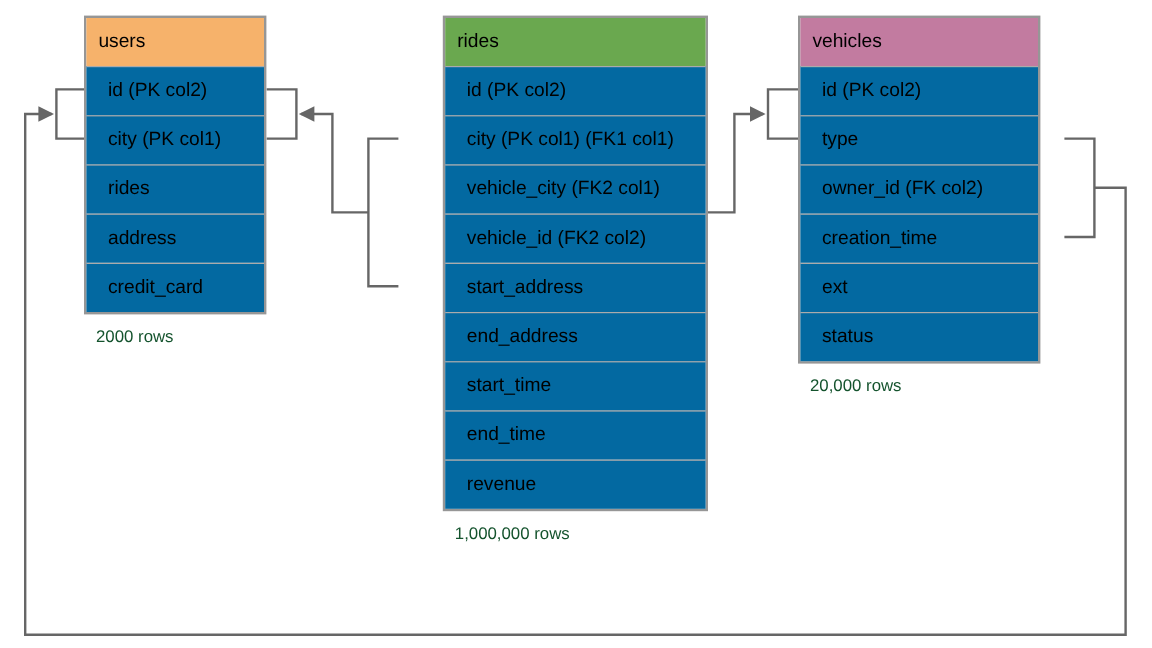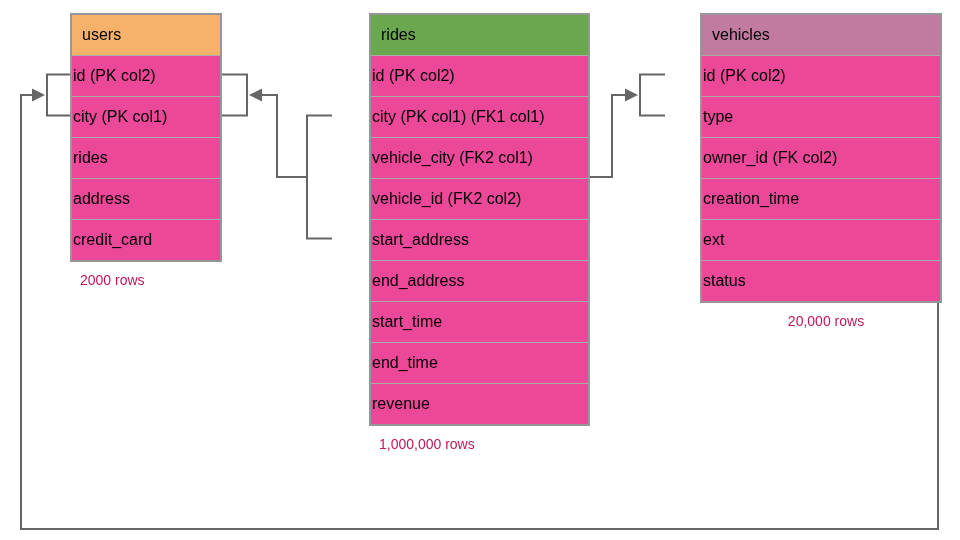--- a/index.html
+++ b/index.html
@@ -32,32 +32,32 @@
   .hdr {
     height: 40px;
     display: flex; align-items: center;
     padding-left: 10px;
     font-size: 16px;
     color: #000000;
   }
   .col-row {
     height: 41px;
     display: flex; align-items: center;
-    padding-left: 1px;
+    padding-left: 18px;
     font-size: 16px;
     color: #000000;
     border-top: 1px solid #ababab;
-    background: #ec4899;
+    background: #0369a1;
     box-sizing: border-box;
   }
   .rowcount {
     margin-top: 10px;
     padding-left: 10px;
     font-size: 14px;
-    color: #be185d;
+    color: #14532d;
   }
 </style>
 </head>
 <body>
 
 <div class="canvas">
 
   <svg class="connectors" width="960" height="540" viewBox="0 0 960 540">
 
     <g>
@@ -107,21 +107,21 @@
           <div class="col-row">start_address</div>
           <div class="col-row">end_address</div>
           <div class="col-row">start_time</div>
           <div class="col-row">end_time</div>
           <div class="col-row">revenue</div>
         </div>
     </div>
     <div class="rowcount">1,000,000 rows</div>
   </div>
 
-  <div class="etable" style="left:700px; top:13px; width:242px;text-align:center;">
+  <div class="etable" style="left:665px; top:13px; width:202px;">
     <div class="ebox">
       <div class="hdr" style="background-color: rgb(194, 123, 160);">vehicles</div>
       <div>
           <div class="col-row">id (PK col2)</div>
           <div class="col-row">type</div>
           <div class="col-row">owner_id (FK col2)</div>
           <div class="col-row">creation_time</div>
           <div class="col-row">ext</div>
           <div class="col-row">status</div>
         </div>

